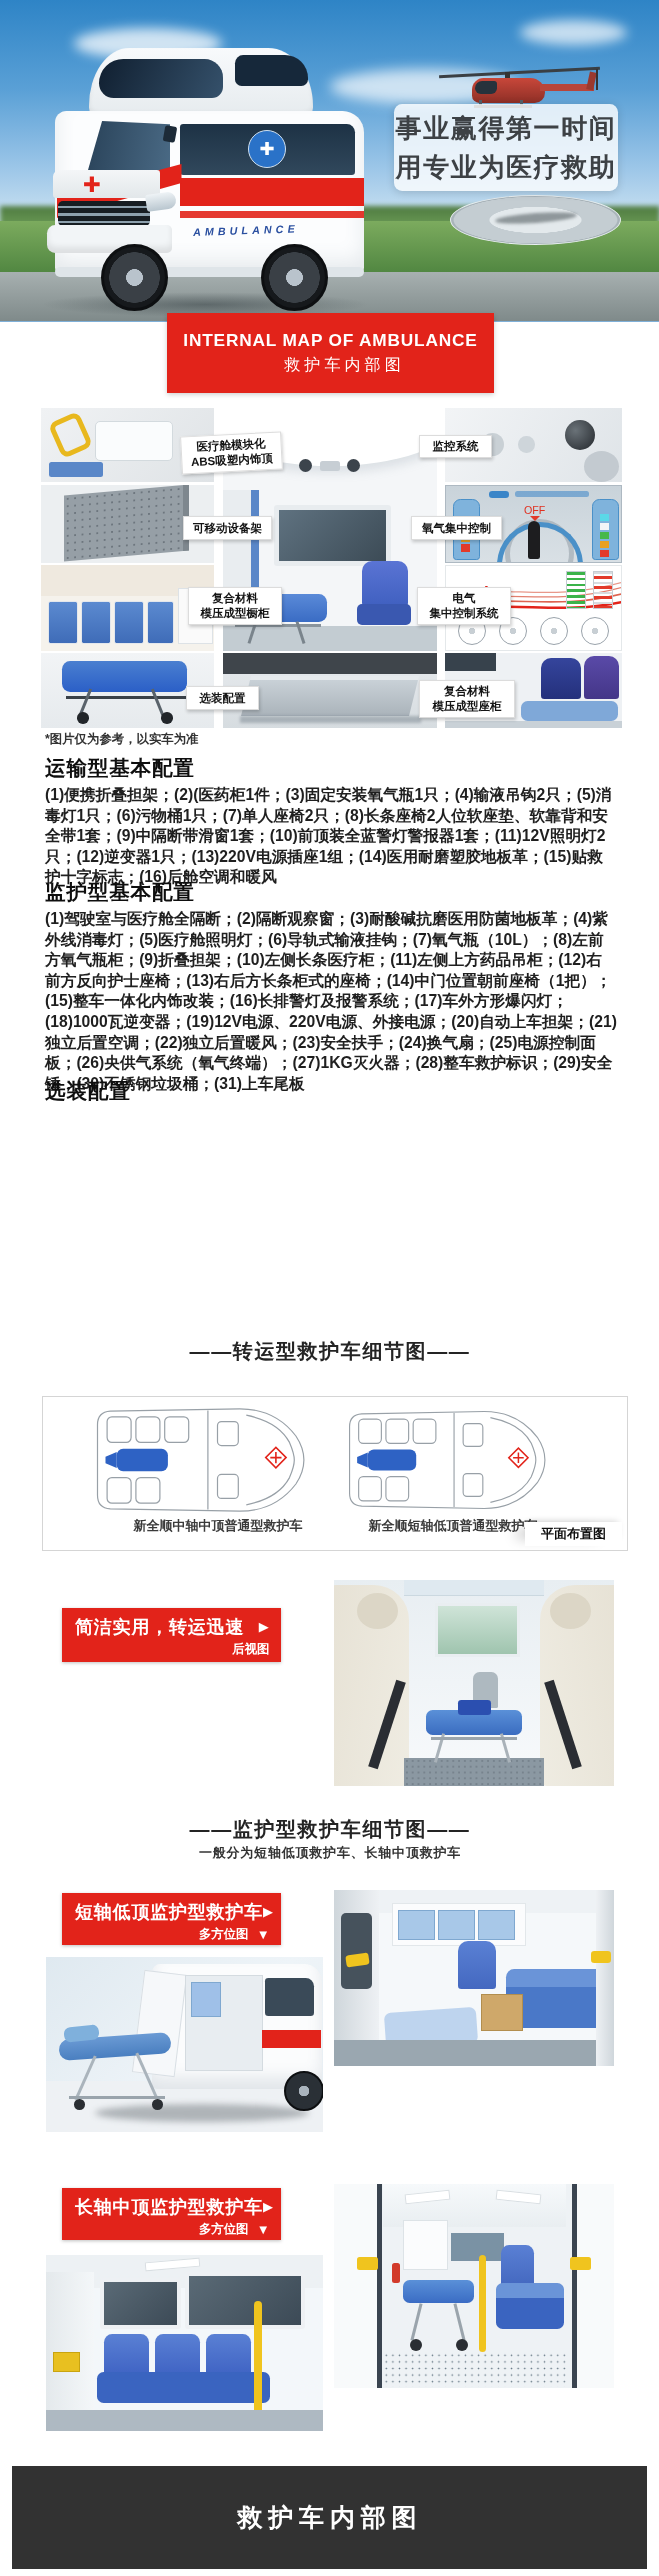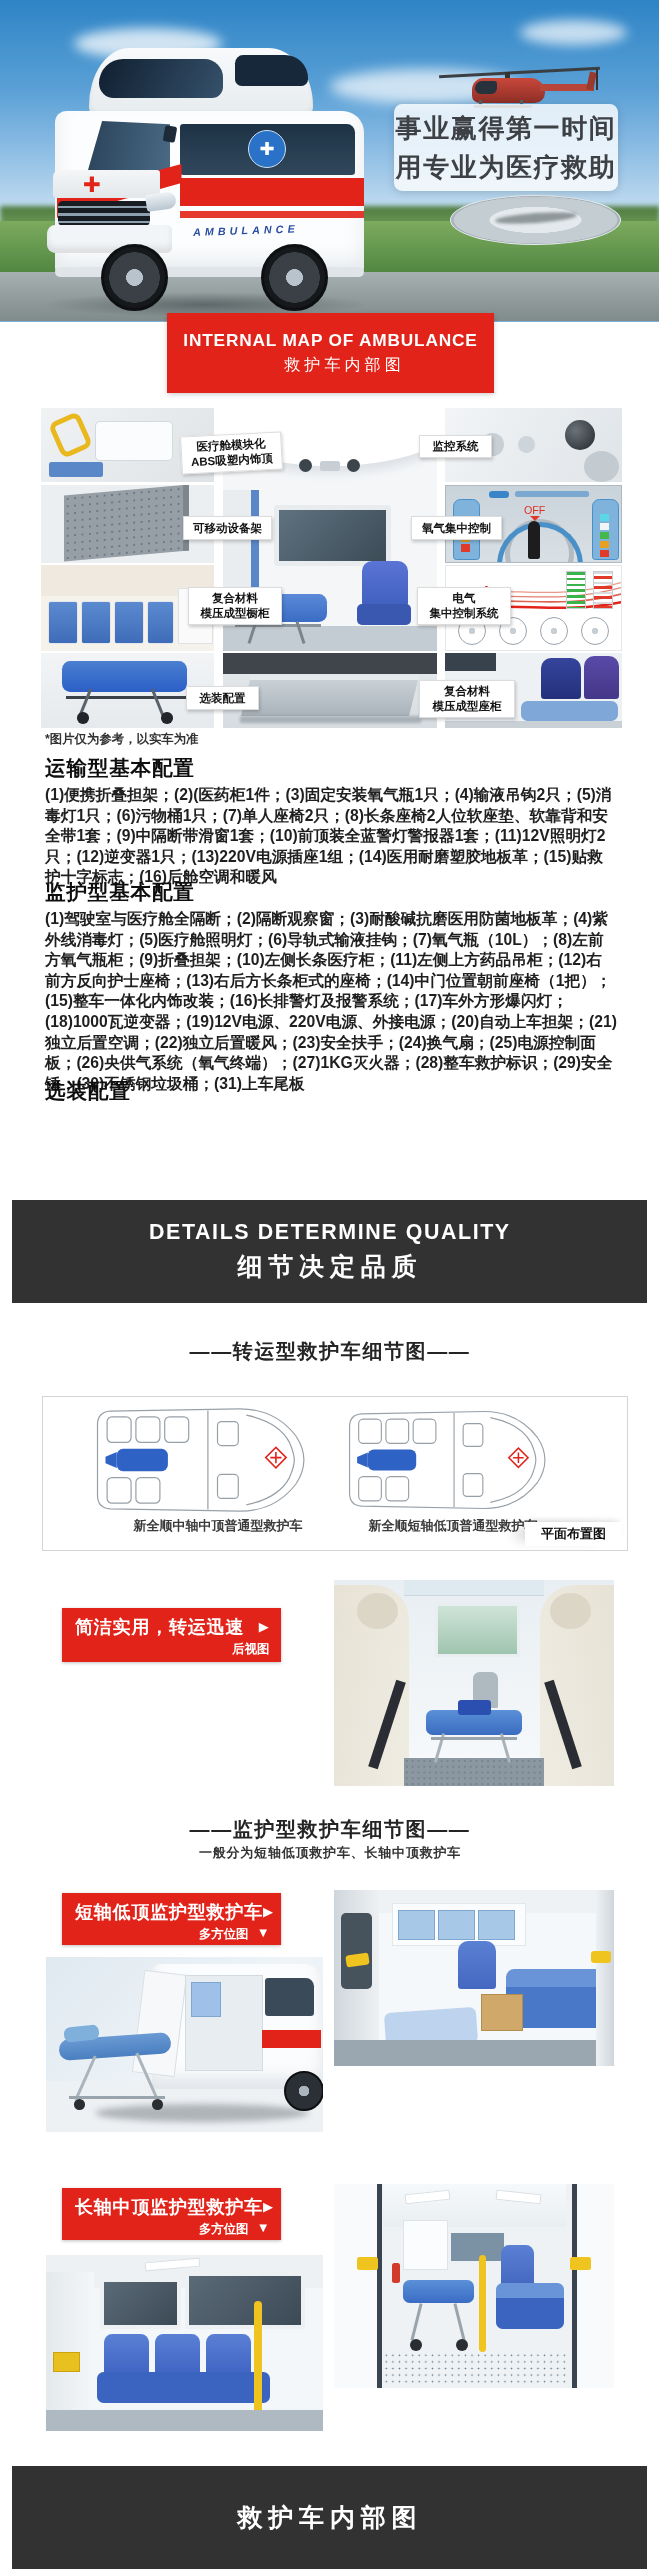--- a/index.html
+++ b/index.html
@@ -36,21 +36,21 @@
   
   #planbox{position:absolute;left:42px;top:1396px;width:584px;height:153px;border:0.8px solid #d5d5d5;background:#fff;}
   .plan-label{position:absolute;top:120px;text-align:center;font-size:13px;font-weight:700;color:#3a3a3a;}
   .plan-badge{position:absolute;right:5px;bottom:4.1px;width:97px;height:24px;background:#fff;color:#101010;
     font-size:13px;font-weight:800;display:flex;align-items:center;justify-content:center;
     box-shadow:-16.5px 0 13px -8.2px rgba(0,0,0,.28),0 -4.1px 7.4px -4.1px rgba(0,0,0,.2);}
   
   .tag{position:absolute;left:62px;width:219px;background:var(--red);color:#fff;box-sizing:border-box;
     padding:6.6px 11.5px 6.6px 13px;box-shadow:0 0.8px 3.3px rgba(0,0,0,.25);}
   .tag-l1{font-size:18px;font-weight:800;letter-spacing:0.8px;display:flex;align-items:center;justify-content:space-between;white-space:nowrap;}
-  .tag-l2{font-size:12.4px;font-weight:700;margin-top:2.5px;display:flex;justify-content:flex-end;align-items:flex-start;gap:8.2px;}
+  .tag-l2{font-size:12.4px;font-weight:700;margin-top:2.5px;display:flex;justify-content:flex-end;align-items:center;gap:8.2px;}
   .tri{font-size:13px;line-height:1;}
   .offtxt{position:absolute;font-weight:400;color:#e03020;}
 </style>
 </head>
 <body>
 
 <div id="page">
 
   <div id="hero">
     <div class="d" style="left:0;top:0;width:660px;height:224px;background:linear-gradient(180deg,#2e84c6 0%,#5aa0d6 40%,#9cc6e8 75%,#cfe4f2 100%);"></div>
@@ -240,24 +240,20 @@
   <div class="note">*图片仅为参考，以实车为准</div>
 
   <div class="spec-h" style="top:754px;">运输型基本配置</div>
   <div class="spec-p" style="top:785px;">(1)便携折叠担架；(2)(医药柜1件；(3)固定安装氧气瓶1只；(4)输液吊钩2只；(5)消毒灯1只；(6)污物桶1只；(7)单人座椅2只；(8)长条座椅2人位软座垫、软靠背和安全带1套；(9)中隔断带滑窗1套；(10)前顶装全蓝警灯警报器1套；(11)12V照明灯2只；(12)逆变器1只；(13)220V电源插座1组；(14)医用耐磨塑胶地板革；(15)贴救护十字标志；(16)后舱空调和暖风</div>
 
   <div class="spec-h" style="top:878px;">监护型基本配置</div>
   <div class="spec-p" style="top:909px;">(1)驾驶室与医疗舱全隔断；(2)隔断观察窗；(3)耐酸碱抗磨医用防菌地板革；(4)紫外线消毒灯；(5)医疗舱照明灯；(6)导轨式输液挂钩；(7)氧气瓶（10L）；(8)左前方氧气瓶柜；(9)折叠担架；(10)左侧长条医疗柜；(11)左侧上方药品吊柜；(12)右前方反向护士座椅；(13)右后方长条柜式的座椅；(14)中门位置朝前座椅（1把）；(15)整车一体化内饰改装；(16)长排警灯及报警系统；(17)车外方形爆闪灯；(18)1000瓦逆变器；(19)12V电源、220V电源、外接电源；(20)自动上车担架；(21)独立后置空调；(22)独立后置暖风；(23)安全扶手；(24)换气扇；(25)电源控制面板；(26)央供气系统（氧气终端）；(27)1KG灭火器；(28)整车救护标识；(29)安全锤；(30)不锈钢垃圾桶；(31)上车尾板</div>
 
   <div class="spec-h" style="top:1077px;">选装配置</div>
 
-  <div class="banner-dark" style="top:1200px;">
-    <div class="en">DETAILS DETERMINE QUALITY</div>
-    <div class="zh">细节决定品质</div>
-  </div>
 
   <div class="sec-title" style="top:1338px;">——转运型救护车细节图——</div>
 
   <div id="planbox">
     <svg width="231" height="112" viewBox="0 0 280 140" style="position:absolute;left:43px;top:6.6px;">
       <g fill="none" stroke="#98a0a7" stroke-width="1.5">
         <path d="M10 26 Q10 10 26 9 L188 6 Q232 6 258 40 Q268 55 268 70 Q268 85 258 100 Q232 134 188 134 L26 131 Q10 130 10 114 Z"></path>
         <path d="M196 14 Q236 22 250 48 Q256 62 256 70 Q256 78 250 92 Q236 118 196 126"></path>
         <line x1="148" y1="8" x2="148" y2="132"></line>
         <rect x="22" y="16" width="30" height="32" rx="6"></rect>

